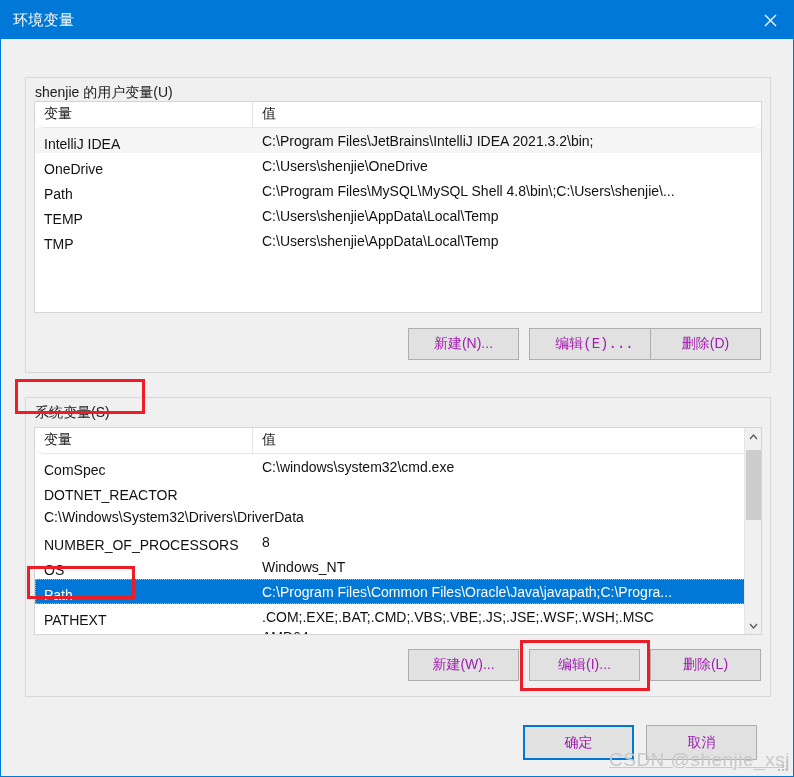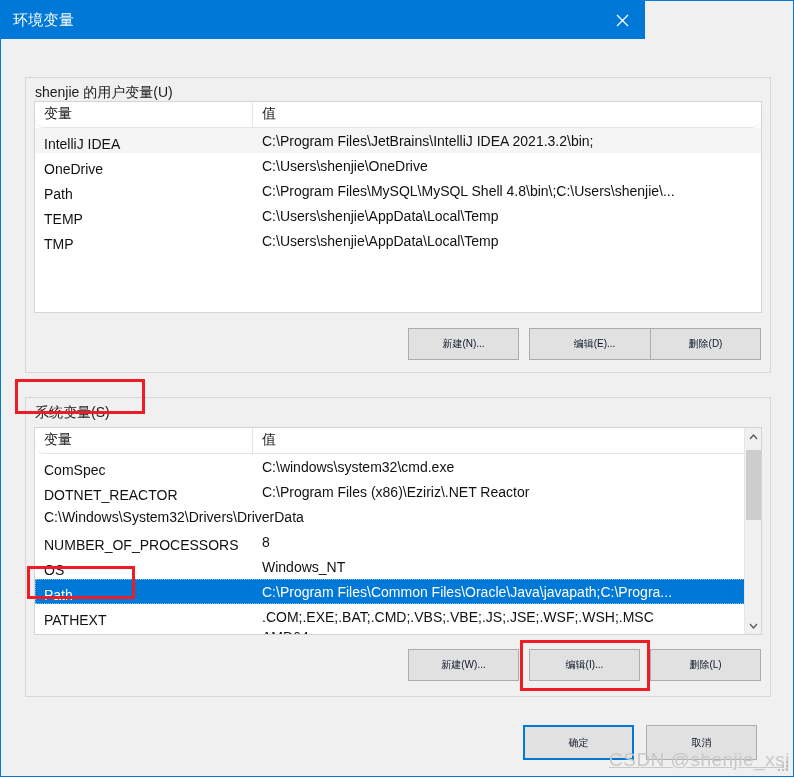--- a/index.html
+++ b/index.html
@@ -17,21 +17,21 @@
     height: 777px;
     box-sizing: border-box;
     border: 1px solid #0078d7;
     background: #f0f0f0;
     overflow: hidden;
   }
   
   .titlebar {
     position: absolute;
     left: 0; top: 0;
-    width: 644px;
+    width: 792px;
     height: 38px;
     background: #0078d7;
     display: flex;
     align-items: center;
     justify-content: space-between;
   }
   .titlebar .title {
     color: #ffffff;
     font-size: 15px;
     margin-left: 12px;
@@ -148,36 +148,36 @@
   }
 
   
   .btn {
     position: absolute;
     box-sizing: border-box;
     height: 32px;
     background: #e1e1e1;
     border: 1px solid #adadad;
     font-family: "Liberation Sans", "DejaVu Sans", sans-serif;
-    font-size: 10px;
-    color: #0f172a;
+    font-size: 14px;
+    color: #a21caf;
     display: flex;
     align-items: center;
     justify-content: center;
     cursor: default;
     user-select: none;
     padding: 0;
   }
   .btn.default {
     border: 2px solid #0078d7;
     background: #e1e1e1;
   }
   
   #btn-user-new  { left: 407px; top: 327px; width: 111px; }
-  #btn-user-edit { left: 528px; top: 327px; width: 131px; }
+  #btn-user-edit { left: 528px; top: 327px; width: 131px; font-family: Liberation Mono, monospace; }
   #btn-user-del  { left: 649px; top: 327px; width: 111px; }
   
   #btn-sys-new   { left: 407px; top: 648px; width: 111px; }
   #btn-sys-edit  { left: 528px; top: 648px; width: 111px; }
   #btn-sys-del   { left: 649px; top: 648px; width: 111px; }
   
   #btn-ok     { left: 522px; top: 724px; width: 111px; height: 35px; }
   #btn-cancel { left: 645px; top: 724px; width: 111px; height: 35px; }
 
   
@@ -275,21 +275,20 @@
       <div class="col col-name">变量</div>
       <div class="col col-value">值</div>
     </div>
     <div class="lv-body">
       <div class="lv-row">
         <span class="cell-name">ComSpec</span>
         <span class="cell-value">C:\windows\system32\cmd.exe</span>
       </div>
       <div class="lv-row">
         <span class="cell-name">DOTNET_REACTOR</span>
-        <span class="cell-value">C:\Program Files (x86)\Eziriz\.NET Reactor</span>
       </div>
       <div class="lv-row">
         <span class="cell-value">C:\Windows\System32\Drivers\DriverData</span>
       </div>
       <div class="lv-row">
         <span class="cell-name">NUMBER_OF_PROCESSORS</span>
         <span class="cell-value">8</span>
       </div>
       <div class="lv-row">
         <span class="cell-name">OS</span>

